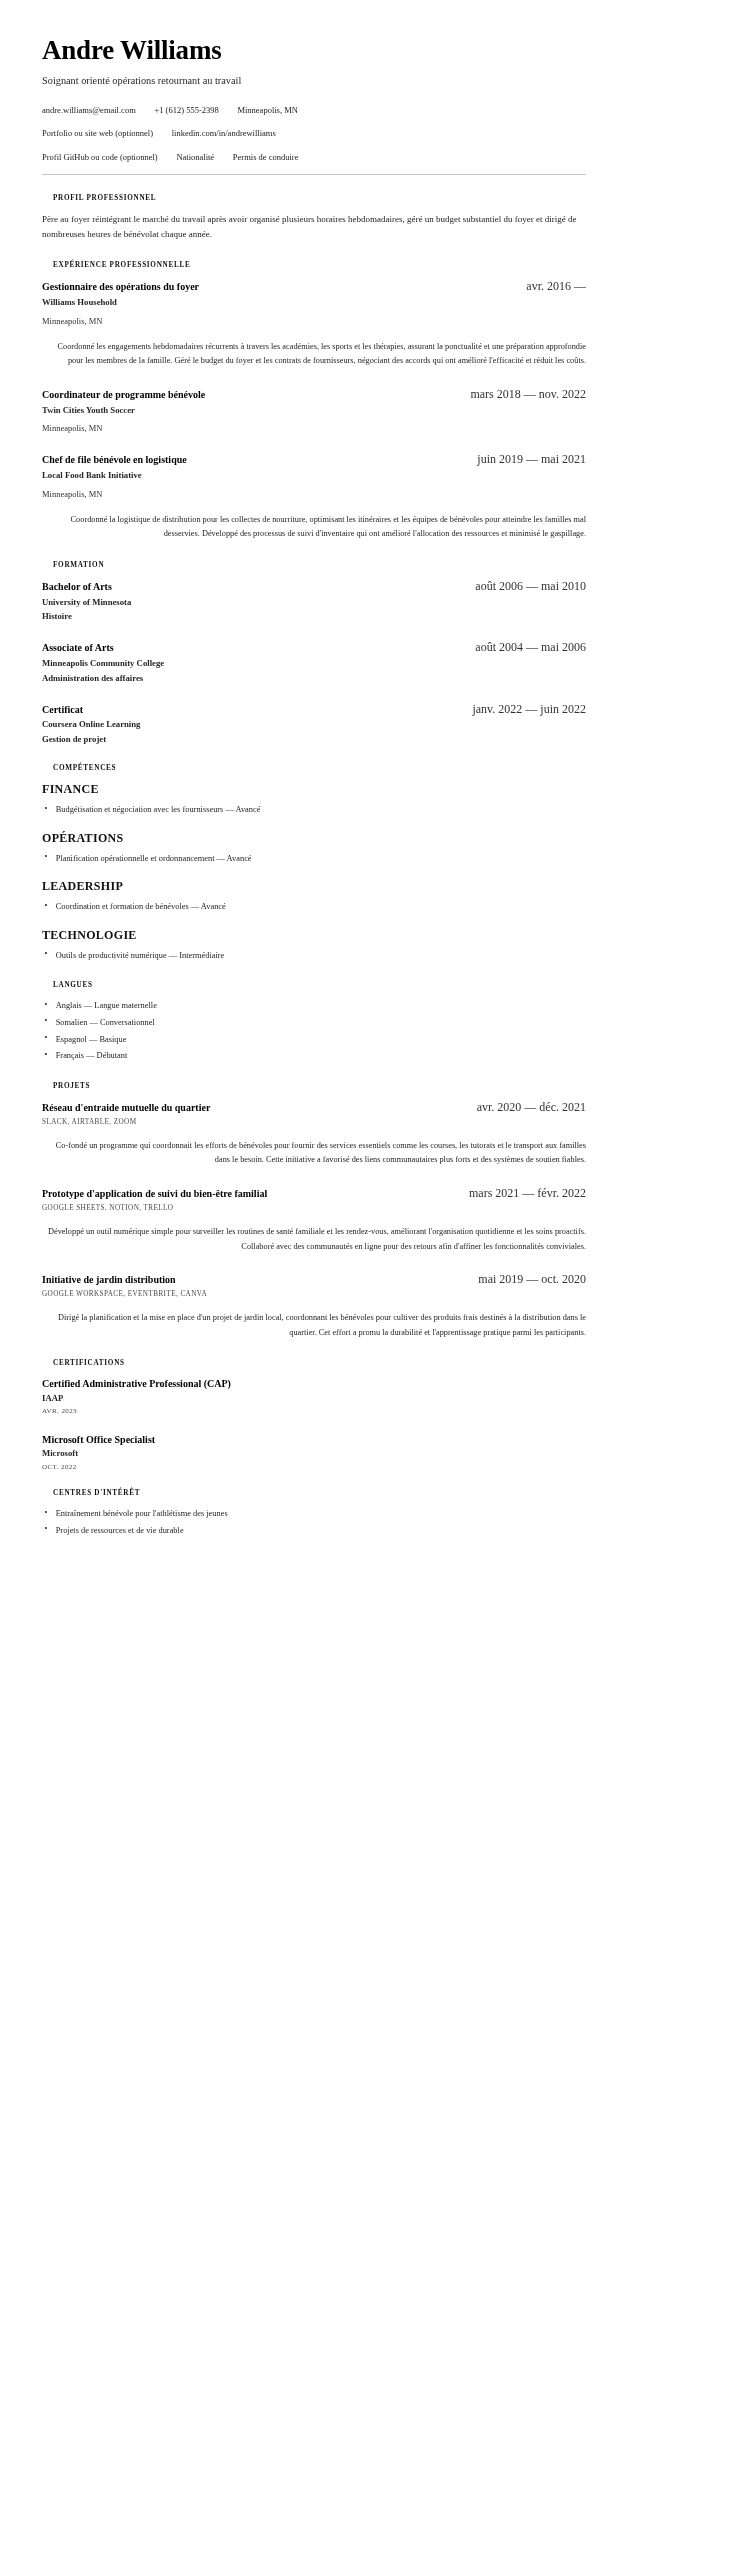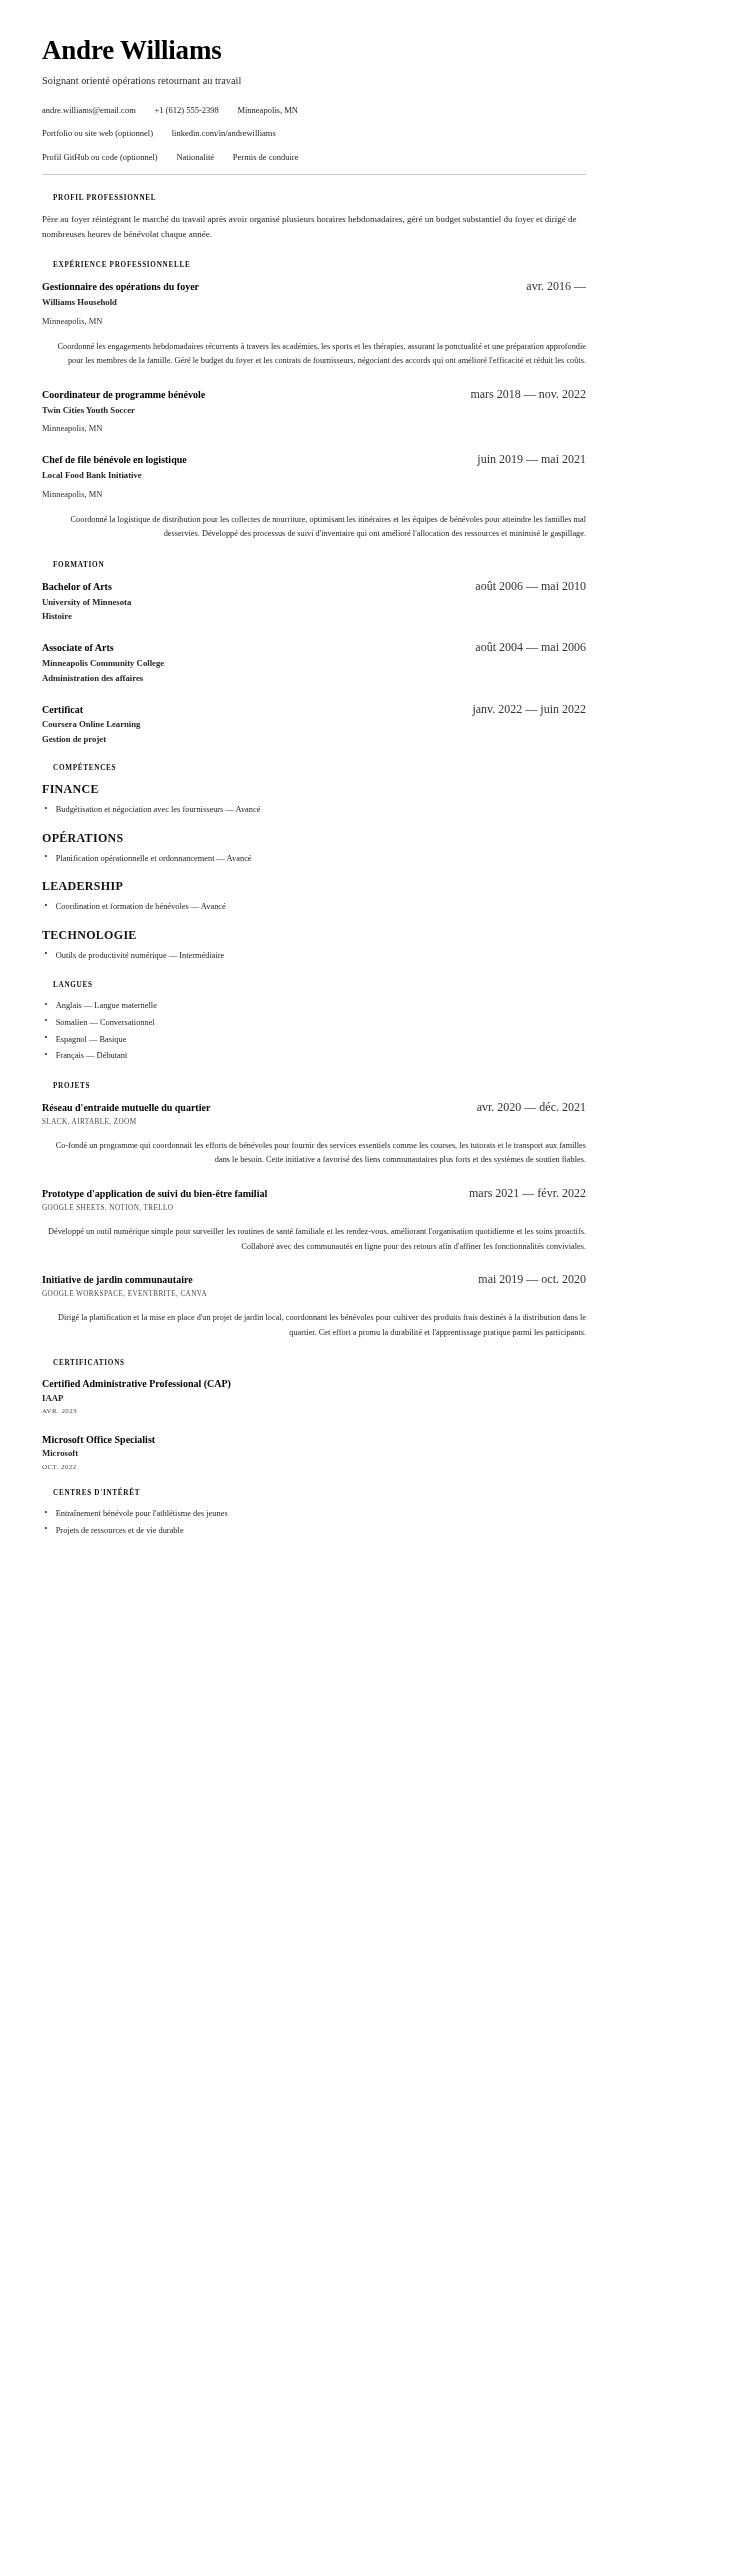--- a/index.html
+++ b/index.html
@@ -317,21 +317,21 @@
       <div class="entry-head">
         <h3 class="entry-title">Prototype d'application de suivi du bien-être familial</h3>
         <span class="entry-dates">mars 2021 — févr. 2022</span>
       </div>
       <p class="entry-stack">Google Sheets, Notion, Trello</p>
       <p class="entry-desc">Développé un outil numérique simple pour surveiller les routines de santé familiale et les rendez-vous, améliorant l'organisation quotidienne et les soins proactifs. Collaboré avec des communautés en ligne pour des retours afin d'affiner les fonctionnalités conviviales.</p>
     </div>
 
     <div class="entry">
       <div class="entry-head">
-        <h3 class="entry-title">Initiative de jardin communautaire</h3>
+        <h3 class="entry-title">Initiative de jardin distribution</h3>
         <span class="entry-dates">mai 2019 — oct. 2020</span>
       </div>
       <p class="entry-stack">Google Workspace, Eventbrite, Canva</p>
       <p class="entry-desc">Dirigé la planification et la mise en place d'un projet de jardin local, coordonnant les bénévoles pour cultiver des produits frais destinés à la distribution dans le quartier. Cet effort a promu la durabilité et l'apprentissage pratique parmi les participants.</p>
     </div>
   </section>
 
   <section class="section">
     <h2 class="section-title">Certifications</h2>
 

